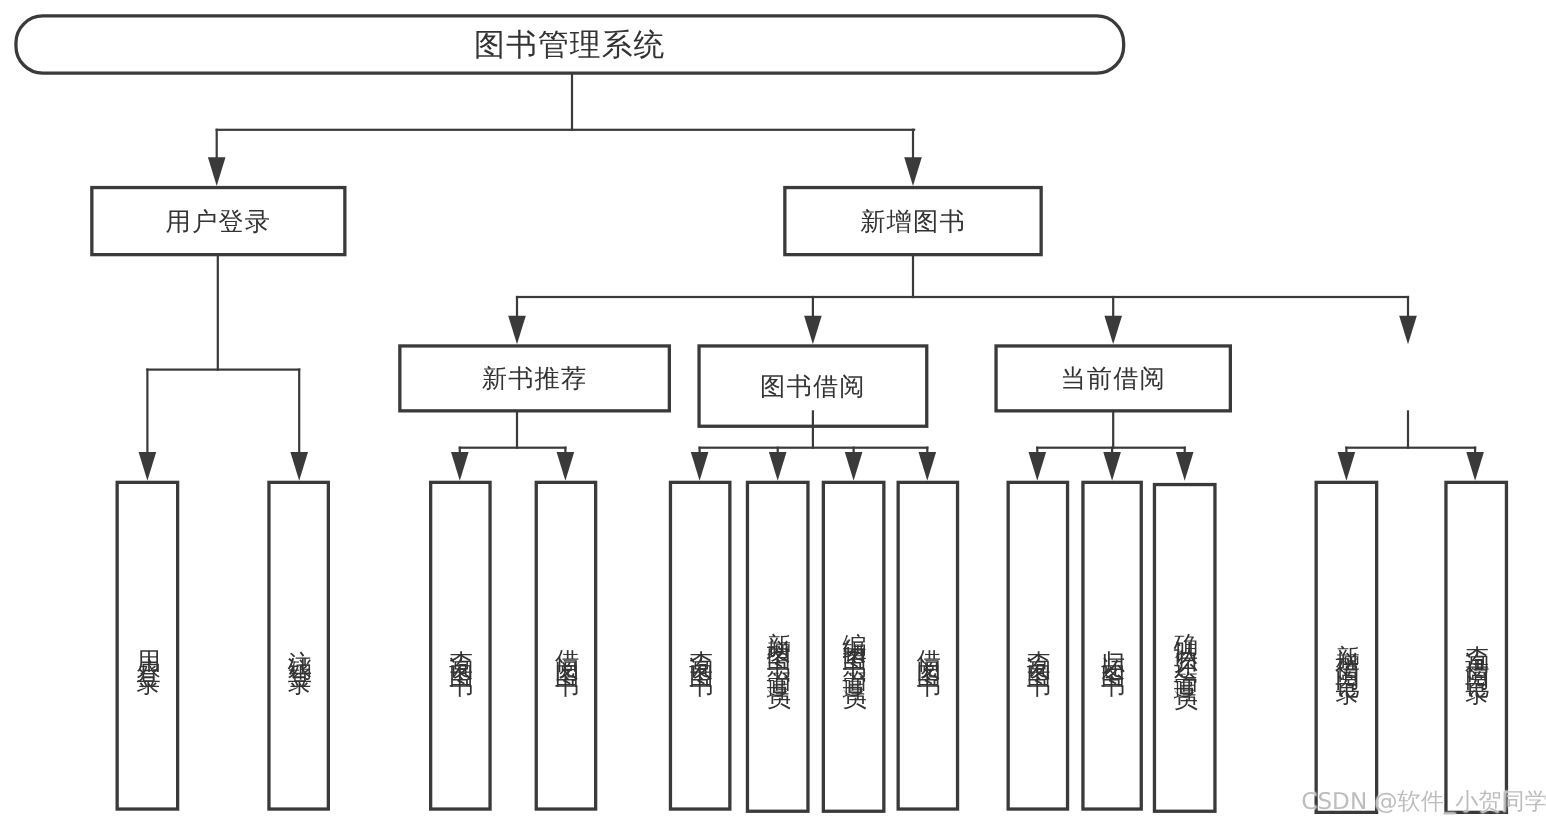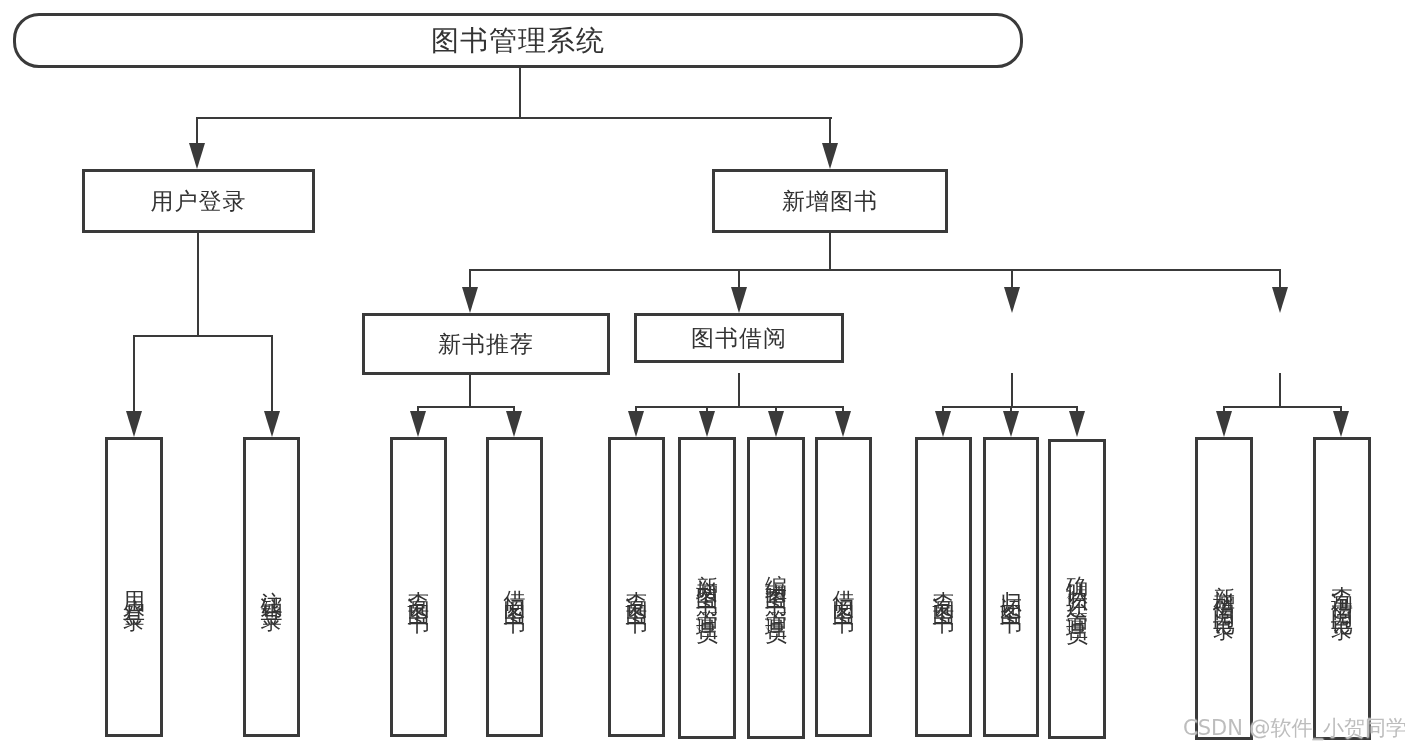--- a/index.html
+++ b/index.html
@@ -91,21 +91,22 @@
   <div class="line" style="left:469px;top:269px;width:2px;height:22px;"></div>
   <div class="arrow" style="left:462px;top:287px;"></div>
   <div class="line" style="left:738px;top:269px;width:2px;height:22px;"></div>
   <div class="arrow" style="left:731px;top:287px;"></div>
   <div class="line" style="left:1011px;top:269px;width:2px;height:22px;"></div>
   <div class="arrow" style="left:1004px;top:287px;"></div>
   <div class="line" style="left:1279px;top:269px;width:2px;height:22px;"></div>
   <div class="arrow" style="left:1272px;top:287px;"></div>
 
   <div class="box hbox" style="left:362px;top:313px;width:248px;height:62px;">新书推荐</div>
-  <div class="box hbox" style="left:634px;top:313px;width:210px;height:50px;">图书借阅</div>
+  <div class="box hbox" style="left:634px;top:313px;width:210px;height:76px;">图书借阅</div>
+  <div class="box hbox" style="left:904px;top:313px;width:216px;height:62px;">当前借阅</div>
 
   <div class="line" style="left:469px;top:373px;width:2px;height:35px;"></div>
   <div class="line" style="left:417px;top:406px;width:98px;height:2px;"></div>
   <div class="line" style="left:417px;top:406px;width:2px;height:10px;"></div>
   <div class="arrow" style="left:410px;top:411px;"></div>
   <div class="line" style="left:513px;top:406px;width:2px;height:10px;"></div>
   <div class="arrow" style="left:506px;top:411px;"></div>
 
   <div class="line" style="left:738px;top:373px;width:2px;height:35px;"></div>
   <div class="line" style="left:635px;top:406px;width:209px;height:2px;"></div>

